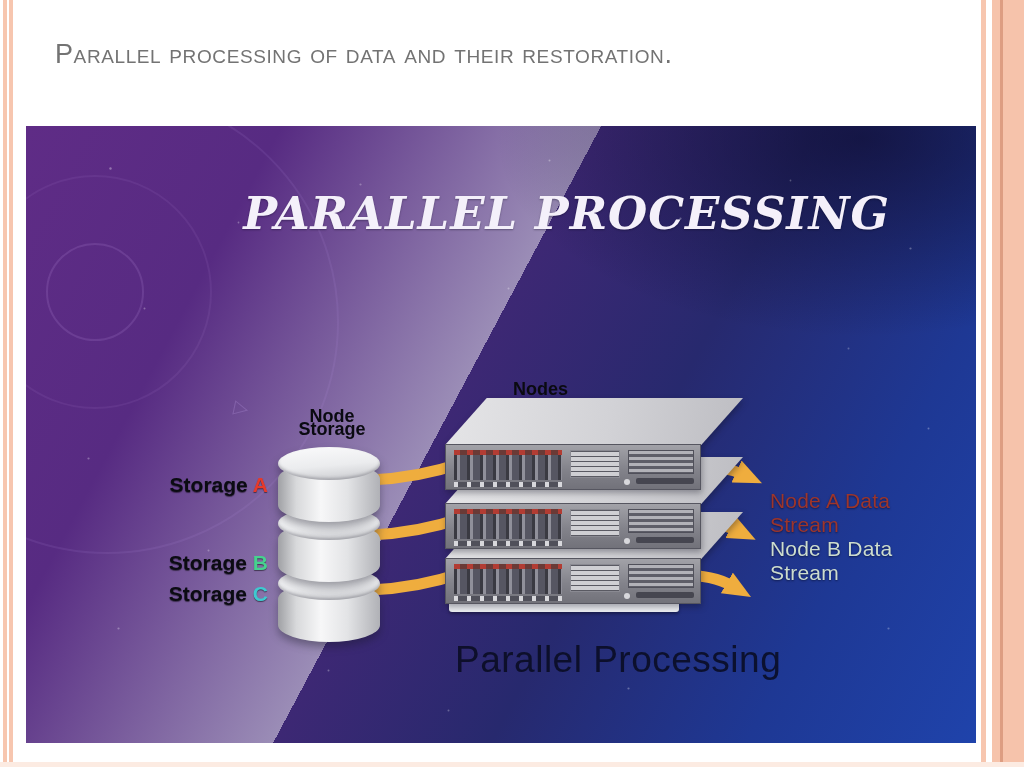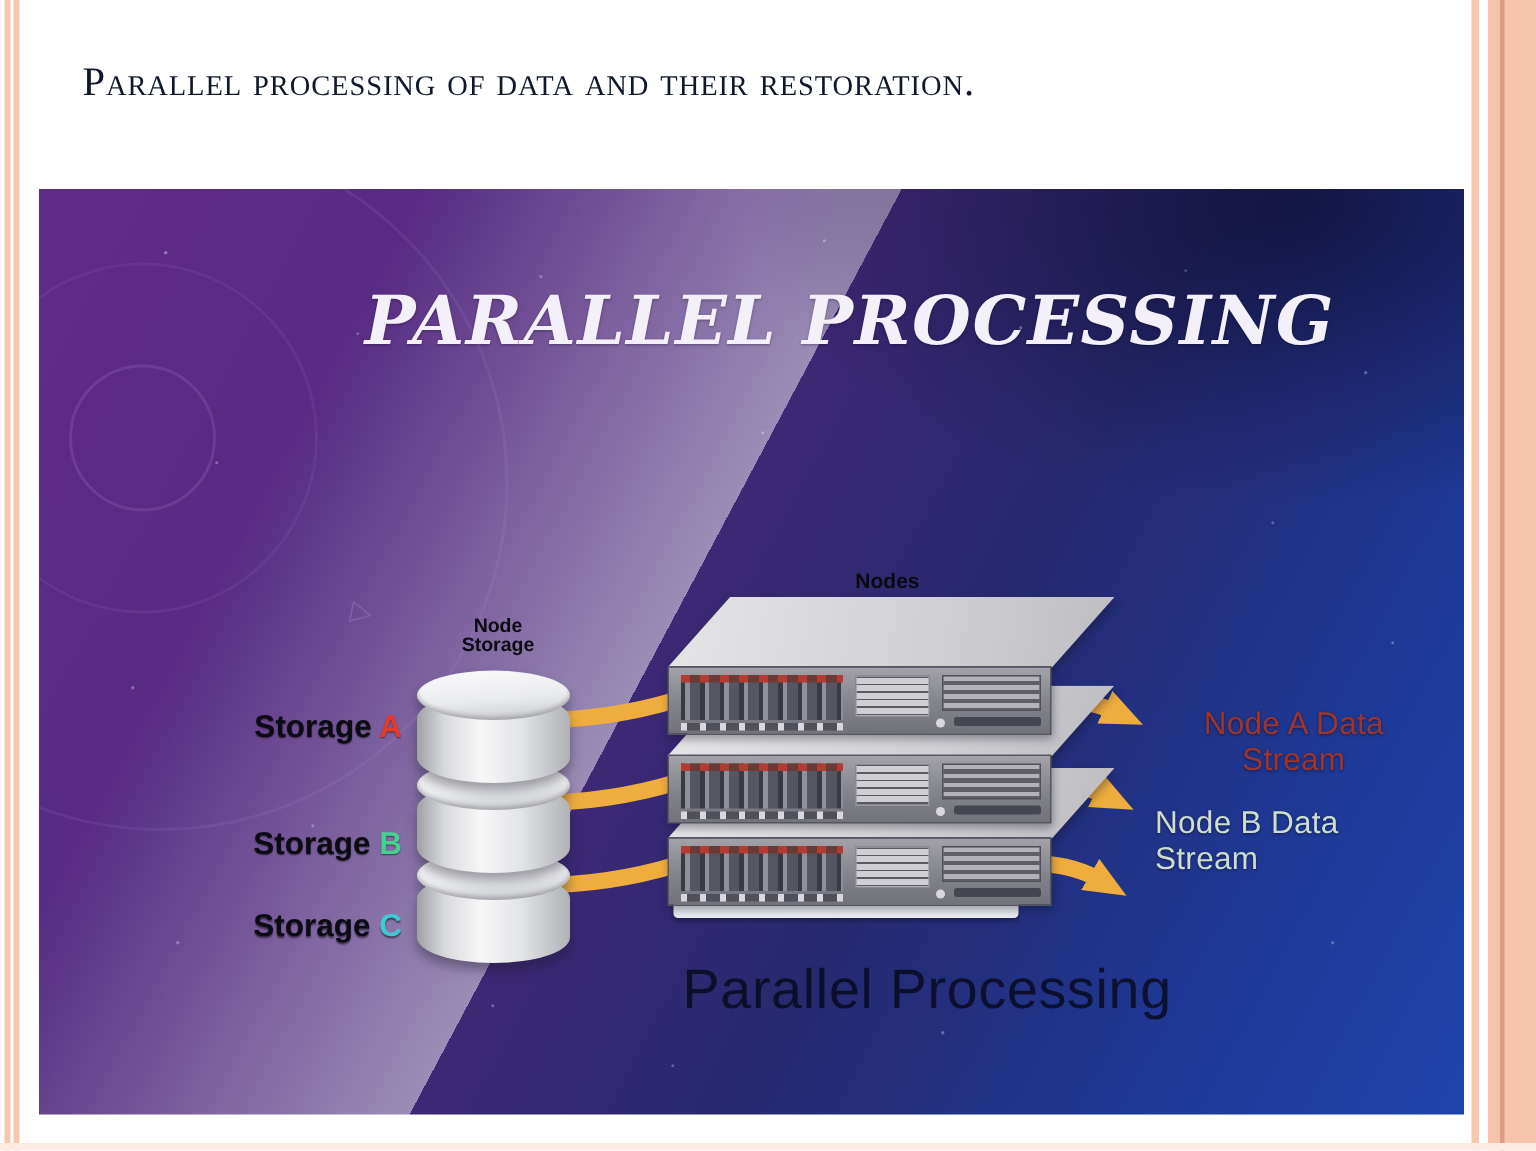--- a/index.html
+++ b/index.html
@@ -12,23 +12,23 @@
   .stripe-l1{left:3px;width:4px;}
   .stripe-l2{left:9px;width:4px;}
   .stripe-r-thin{left:981px;width:5px;}
   .band-r{left:992px;width:32px;background:#f6c3ab;}
   .band-r-line{left:1000px;width:3px;background:#dd9d82;}
   .bottom-strip{position:absolute;left:0;right:0;bottom:0;height:5px;background:#fcebe2;}
 
   
   .slide-title{
     position:absolute;left:55px;top:36px;width:880px;
-    font-family:Liberation Serif, serif;
+    font-family:Liberation Sans, sans-serif;
     font-variant:small-caps;font-size:27px;line-height:37px;
-    color:#0f172a;letter-spacing:.6px;
+    color:#737373;letter-spacing:.6px;
   }
 
   
   .figure{
     position:absolute;left:26px;top:126px;width:950px;height:617px;overflow:hidden;
     background:
       radial-gradient(ellipse 62% 52% at 88% 2%, rgba(10,8,40,.62), rgba(10,8,40,0) 62%),
       linear-gradient(118deg,#5f2c86 0%,#572b82 20%,#43297788 45%,#3d2874 45%,#27296e 62%,#1e3894 82%,#1f43ab 100%);
   }
   .ring{position:absolute;border-radius:50%;border:2px solid rgba(195,158,235,.11);}
@@ -64,23 +64,23 @@
   .cylinder{position:absolute;left:0;width:102px;height:76px;filter:drop-shadow(0 5px 4px rgba(25,25,40,.4));}
   .cyl-1{top:0;z-index:3;} .cyl-2{top:60px;z-index:2;} .cyl-3{top:120px;z-index:1;}
   .cyl-body{position:absolute;left:0;right:0;top:15px;height:60px;border-radius:51px/17px;
     background:linear-gradient(90deg,#9fa0a4 0%,#d8d9db 18%,#f7f7f8 42%,#e3e4e6 68%,#b0b1b6 100%);}
   .cyl-cap{position:absolute;left:0;right:0;top:0;height:33px;border-radius:50%;
     background:linear-gradient(175deg,#fbfbfc 0%,#ebecee 55%,#c6c7cb 100%);
     box-shadow:inset 0 -2px 3px rgba(110,110,120,.45);}
 
   
   .node-storage-label{position:absolute;left:256px;top:284px;width:100px;text-align:center;z-index:5;
-    font-weight:bold;font-size:13px;line-height:13px;color:#0a0a10;}
-  .nodes-label{position:absolute;left:487px;top:253px;width:100px;text-align:right;z-index:5;
-    font-weight:bold;font-size:14px;color:#0a0a10;}
+    font-weight:bold;font-size:18px;line-height:13px;color:#0a0a10;}
+  .nodes-label{position:absolute;left:487px;top:253px;width:100px;text-align:left;z-index:5;
+    font-weight:bold;font-size:18px;color:#0a0a10;}
 
   
   .server-stack{position:absolute;left:419px;top:272px;width:310px;height:220px;z-index:5;}
   .server{position:absolute;left:0;width:298px;height:93px;filter:drop-shadow(1px 3px 3px rgba(15,15,30,.35));}
   .srv-1{top:0;z-index:3;} .srv-2{top:59px;z-index:2;} .srv-3{top:114px;z-index:1;}
   .srv-top{position:absolute;left:0;top:0;width:298px;height:47px;
     background:linear-gradient(100deg,#e5e5e7 0%,#d2d2d6 55%,#bdbdc2 100%);
     clip-path:polygon(14% 0,100% 0,86% 100%,0 100%);}
   .srv-front{position:absolute;left:0;top:46px;width:256px;height:46px;
     background:linear-gradient(180deg,#a2a2a8 0%,#83838b 55%,#72727a 100%);
@@ -97,24 +97,24 @@
   .vents{position:absolute;left:182px;top:5px;width:66px;height:24px;border:1px solid #50505a;box-sizing:border-box;
     background:repeating-linear-gradient(180deg,#b2b2b8 0 3px,#5e5e68 3px 6px);}
   .slot{position:absolute;left:190px;top:33px;width:58px;height:6px;background:#46464е;background:#464650;border-radius:2px;}
   .disc-dot{position:absolute;left:178px;top:34px;width:6px;height:6px;border-radius:50%;background:#d8d8dc;}
   .srv-base{position:absolute;left:4px;top:201px;width:230px;height:13px;background:#eceef2;border-radius:3px;
     box-shadow:0 2px 3px rgba(10,10,25,.4);}
 
   
   .storage-row{position:absolute;left:116px;width:126px;text-align:right;z-index:6;
     font-weight:bold;font-size:21px;color:#0b0b12;text-shadow:0 1px 1px rgba(0,0,0,.5);}
-  .storage-a{top:347px;} .storage-b{top:425px;} .storage-c{top:480px;}
+  .storage-a{top:347px;} .storage-b{top:425px;} .storage-c{top:456px;}
   .stream-row{position:absolute;left:744px;width:185px;z-index:6;font-size:21px;letter-spacing:.2px;
     text-shadow:0 1px 2px rgba(0,0,15,.5);}
-  .stream-a{top:345px;text-align:center;} .stream-b{top:411px;} .stream-c{top:451px;}
+  .stream-a{top:363px;} .stream-b{top:411px;} .stream-c{top:451px;}
 
   .fig-caption{position:absolute;left:429px;top:513px;z-index:6;
     font-size:37px;letter-spacing:.5px;color:rgba(8,10,30,.85);font-weight:400;}
 </style>
 </head>
 <body>
 
 <div class="v-stripe stripe-l1"></div>
 <div class="v-stripe stripe-l2"></div>
 <div class="v-stripe stripe-r-thin"></div>

